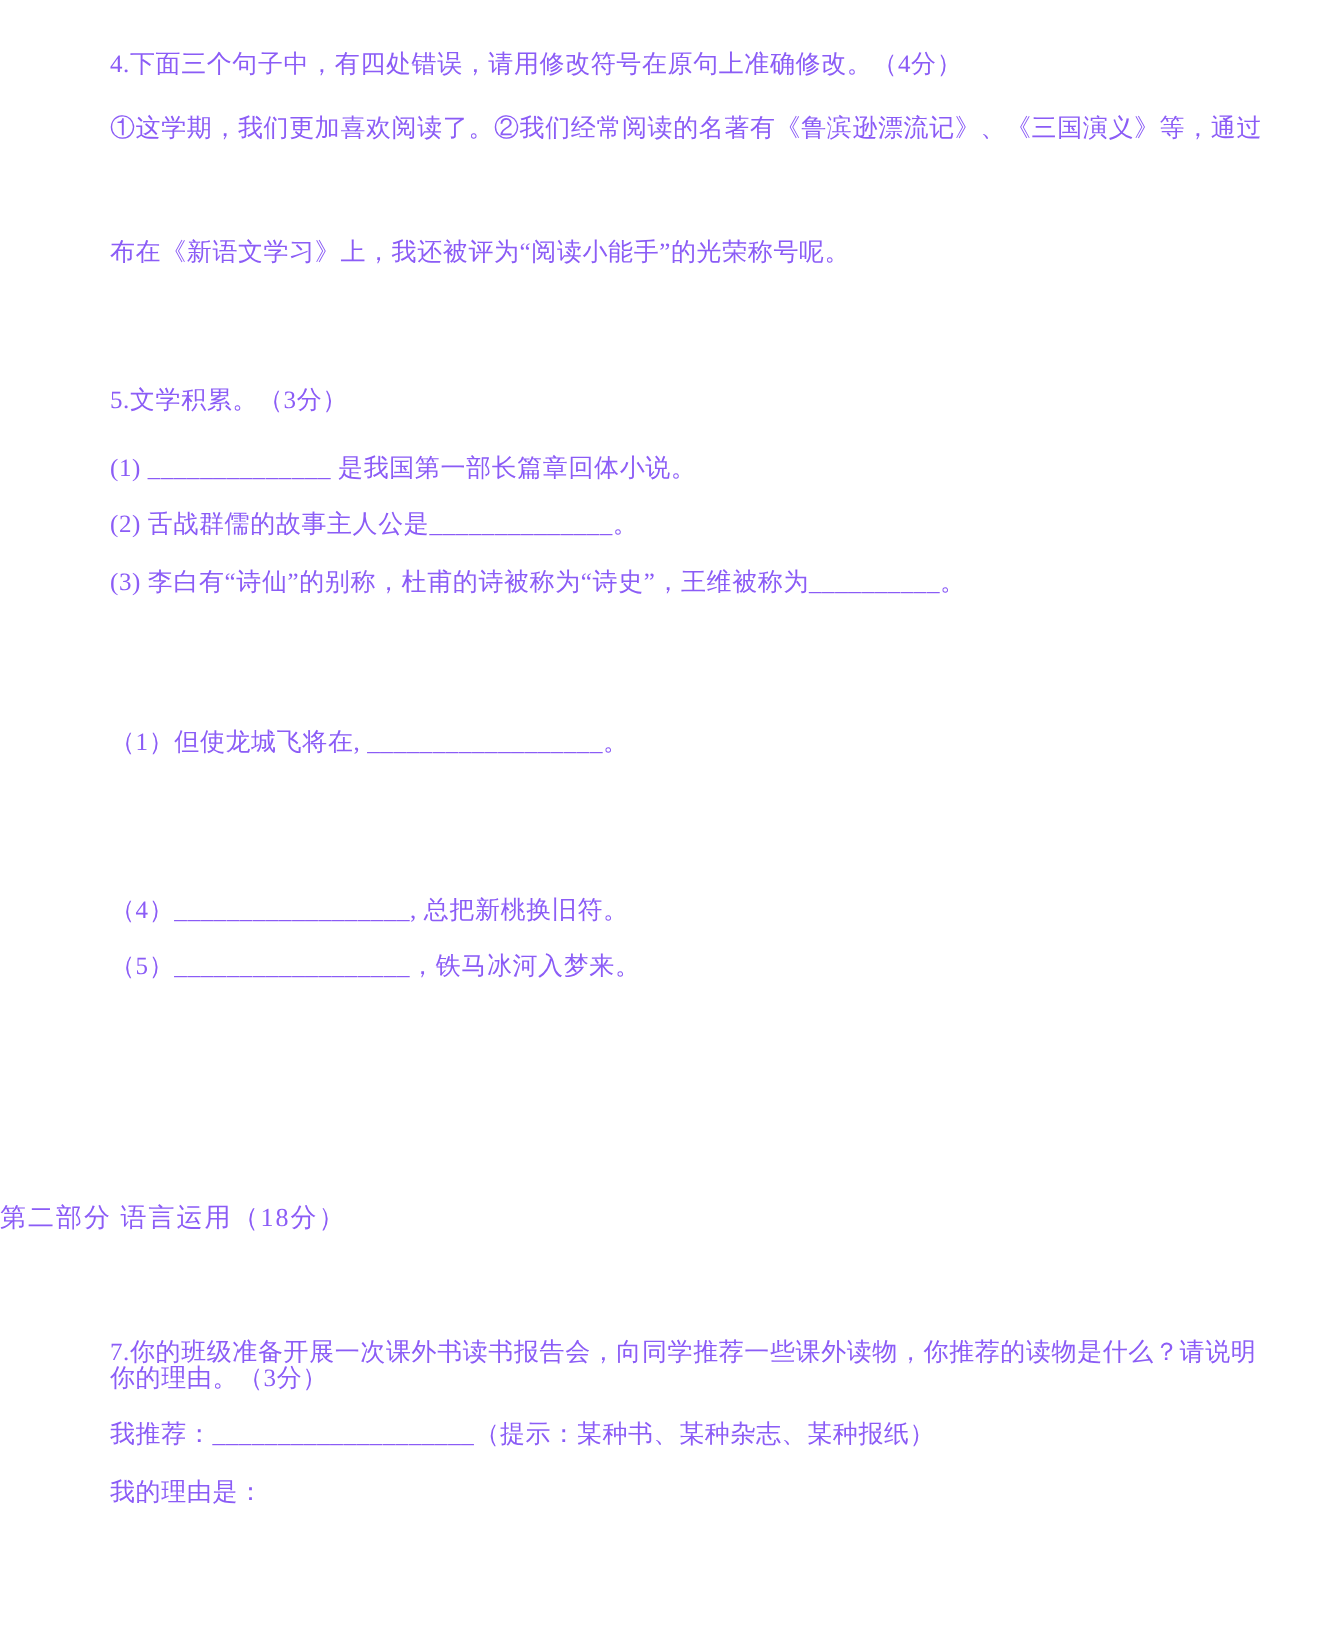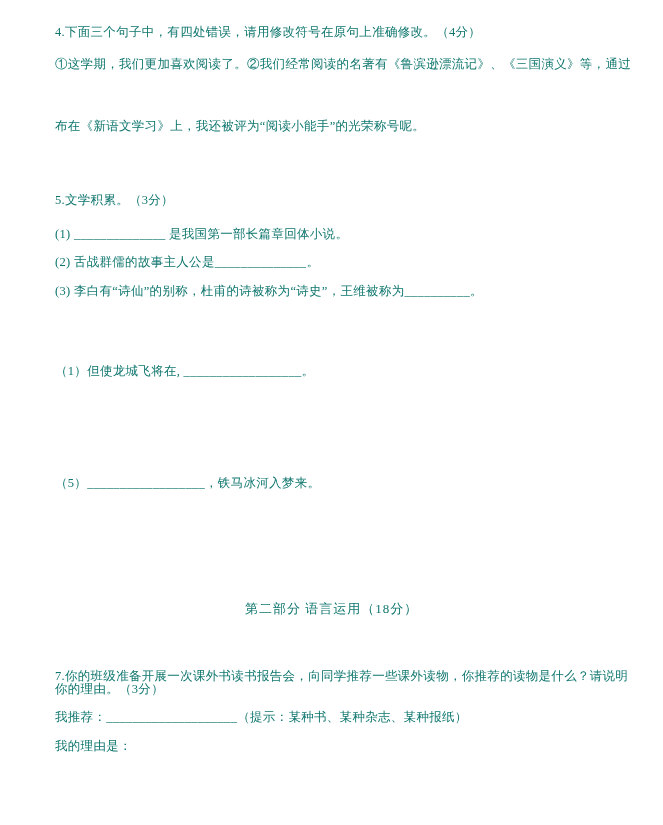--- a/index.html
+++ b/index.html
@@ -5,57 +5,58 @@
   html, body {
     margin: 0;
     padding: 0;
     background: #ffffff;
   }
   .page {
     position: relative;
     width: 663px;
     height: 825px;
     background: #ffffff;
-    color: #0f766e;
+    color: #8b5cf6;
     font-family: "Liberation Serif", "DejaVu Serif", serif;
     font-size: 12.5px;
     overflow: hidden;
   }
   .ln {
     position: absolute;
     left: 55px;
     right: 40px;
     height: 17px;
     line-height: 17px;
     white-space: nowrap;
     letter-spacing: 0.3px;
   }
   .center {
     left: 0;
     right: 0;
-    text-align: center;
+    text-align: left;
     letter-spacing: 1px;
     font-size: 13px;
   }
 </style>
 </head>
 <body>
 
 <div class="page">
 
   <div class="ln" style="top:24px">4.下面三个句子中，有四处错误，请用修改符号在原句上准确修改。（4分）</div>
   <div class="ln" style="top:56px">①这学期，我们更加喜欢阅读了。②我们经常阅读的名著有《鲁滨逊漂流记》、《三国演义》等，通过</div>
   <div class="ln" style="top:118px">布在《新语文学习》上，我还被评为“阅读小能手”的光荣称号呢。</div>
 
   <div class="ln" style="top:192px">5.文学积累。（3分）</div>
   <div class="ln" style="top:226px">(1) ______________ 是我国第一部长篇章回体小说。</div>
   <div class="ln" style="top:254px">(2) 舌战群儒的故事主人公是______________。</div>
   <div class="ln" style="top:283px">(3) 李白有“诗仙”的别称，杜甫的诗被称为“诗史”，王维被称为__________。</div>
 
   <div class="ln" style="top:363px">（1）但使龙城飞将在, __________________。</div>
+  <div class="ln" style="top:447px">（4）__________________, 总把新桃换旧符。</div>
   <div class="ln" style="top:475px">（5）__________________，铁马冰河入梦来。</div>
 
   <div class="ln center" style="top:600px">第二部分  语言运用（18分）</div>
 
   <div class="ln" style="top:668px">7.你的班级准备开展一次课外书读书报告会，向同学推荐一些课外读物，你推荐的读物是什么？请说明</div>
   <div class="ln" style="top:681px">你的理由。（3分）</div>
   <div class="ln" style="top:709px">我推荐：____________________（提示：某种书、某种杂志、某种报纸）</div>
   <div class="ln" style="top:738px">我的理由是：</div>
 
 </div>

